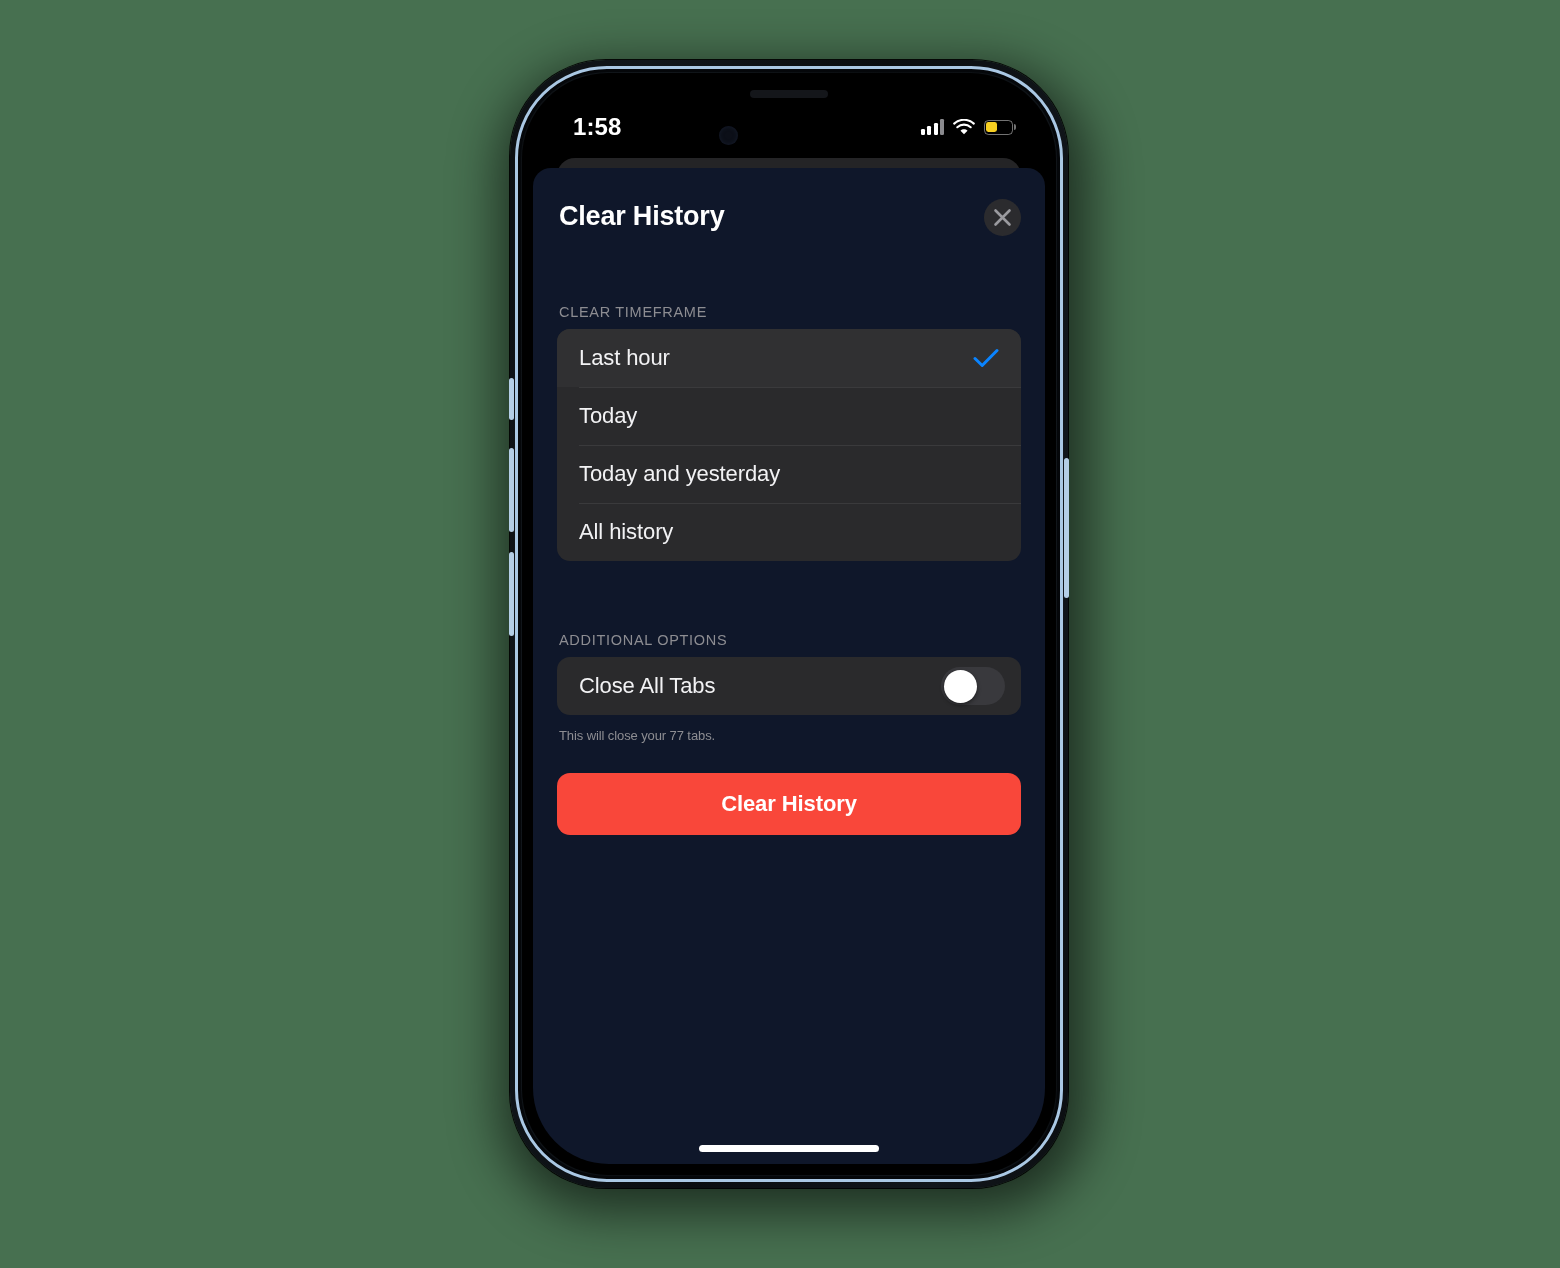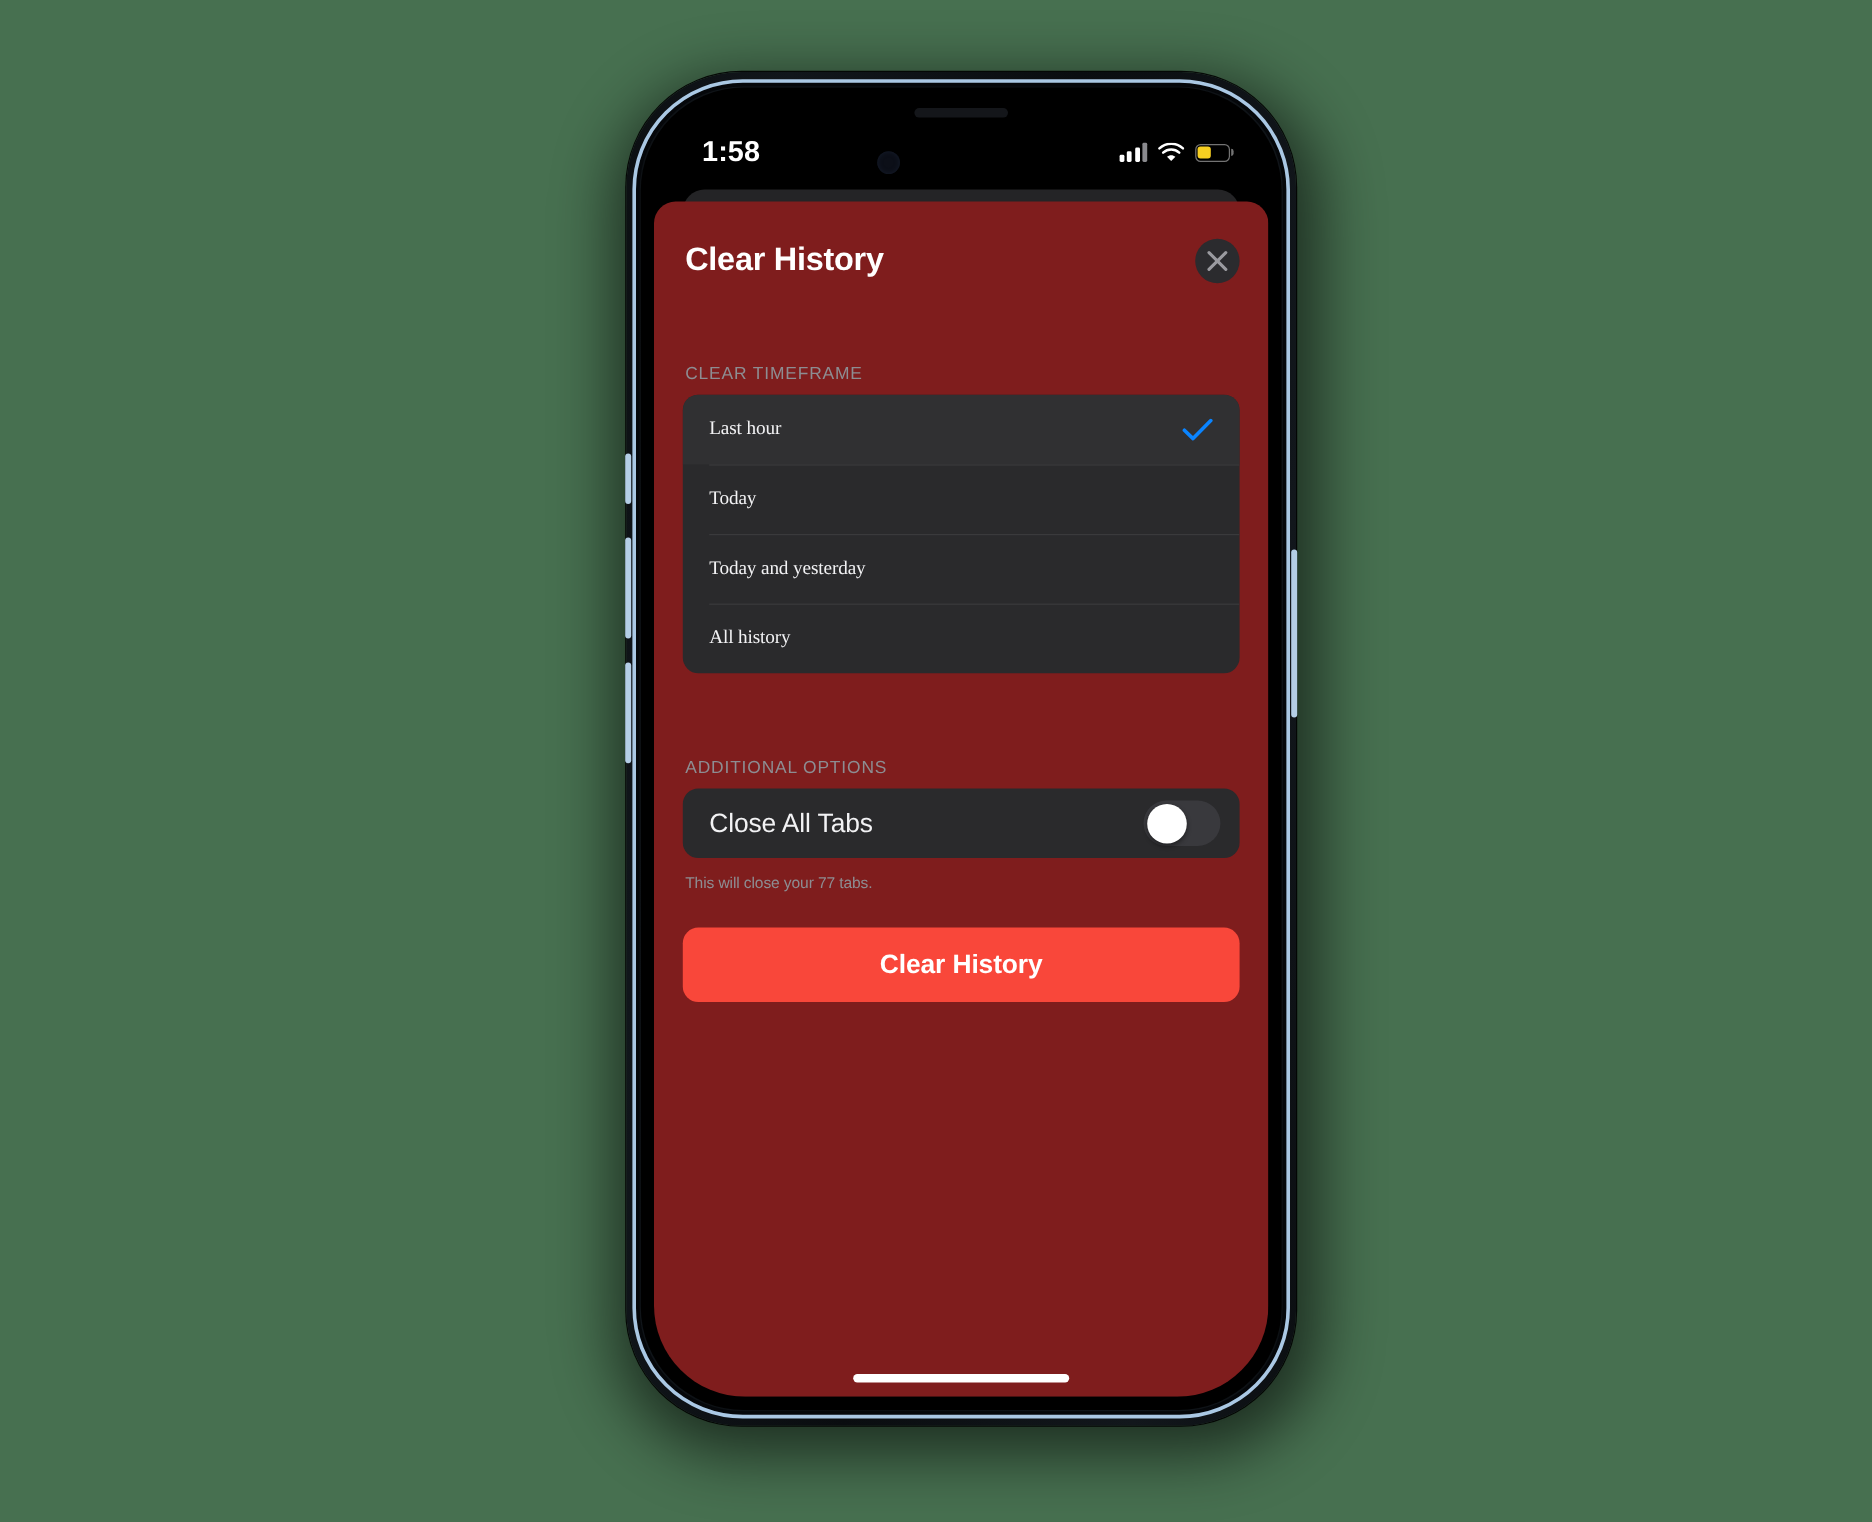--- a/index.html
+++ b/index.html
@@ -12,21 +12,21 @@
 
   body {
     background: #477050;
     font-family: "Liberation Sans", sans-serif;
     -webkit-font-smoothing: antialiased;
   }
 
   
   #scene {
     position: absolute;
-    left: 16px; top: 0;
+    left: 4px; top: 0;
     width: 1348px; height: 1268px;
   }
 
   
   #device-shadow {
     position: absolute;
     left: 496px; top: 66px;
     width: 588px; height: 1146px;
     border-radius: 104px;
     background: #000;
@@ -178,21 +178,21 @@
     border-radius: 18px 18px 0 0;
     background: #242426;
     z-index: 10;
   }
 
   
   #sheet {
     position: absolute;
     left: 0; top: 84px;
     width: 512px; bottom: 0;
-    background: #7f1d1d;
+    background: #0f172a;
     border-radius: 18px 18px 0 0;
     z-index: 20;
     overflow: hidden;
   }
 
   
   #sheet-header {
     position: relative;
     height: 96px;
     display: flex;
@@ -247,23 +247,22 @@
   }
   .list-row + .list-row::before {
     content: "";
     position: absolute;
     left: 22px; right: 0; top: 0;
     height: 1px;
     background: #3a3a3c;
   }
   .list-row-label {
     color: #f2f2f4;
-    font-size: 16px;
+    font-size: 22px;
     letter-spacing: -.1px;
-    font-family: Liberation Serif, serif;
   }
   .list-row.selected { background: #303032; }
   .check-icon {
     margin-left: auto;
     color: #0a84ff;
     display: flex;
     align-items: center;
   }
 
   

